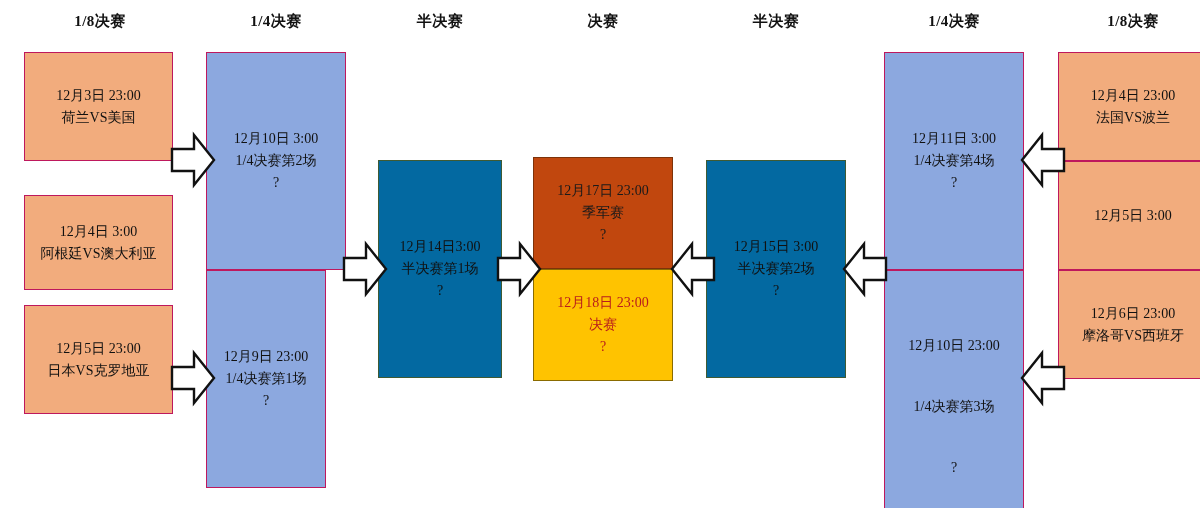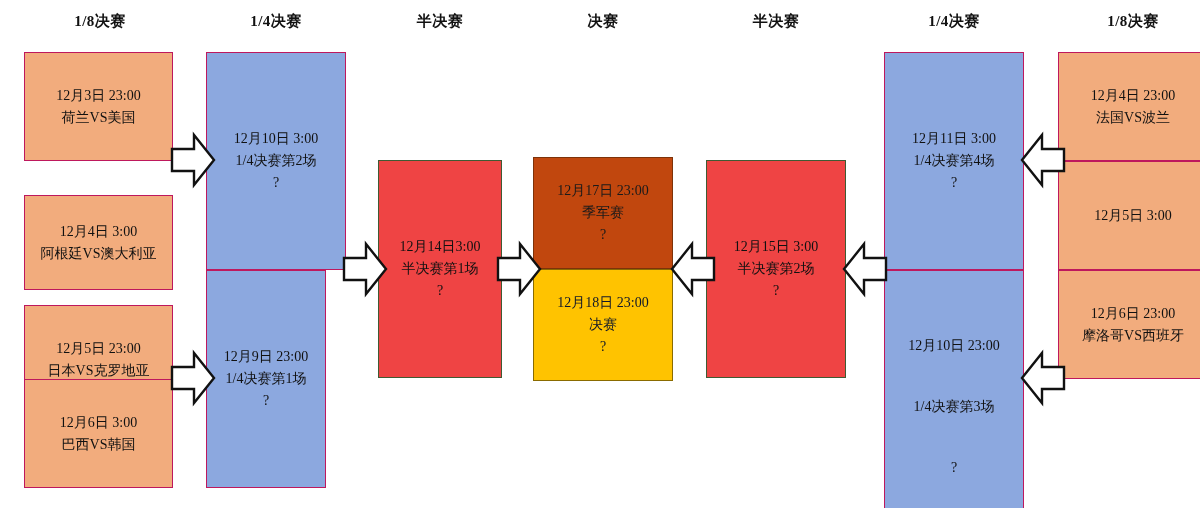--- a/index.html
+++ b/index.html
@@ -36,23 +36,23 @@
     text-align:left;
     font-size:14px;
     line-height:1.55;
     color:#111111;
     white-space:nowrap;
   }
   .box .ln{display:block;}
 
   .c-orange{background:#F2AC7D;}
   .c-blue{background:#8CA8DF;}
-  .c-green{background:#ef4444;border-color:#3f5a33;}
+  .c-green{background:#0369a1;border-color:#3f5a33;}
   .c-dorange{background:#C1470E;border-color:#7d3209;color:#1a1a1a;}
-  .c-yellow{background:#FFC300;border-color:#8a6b00;color:#0f172a;}
+  .c-yellow{background:#FFC300;border-color:#8a6b00;color:#b91c1c;}
 
   
   .conn{position:absolute;background:#2b2b2b;}
 
   
   .arrow{position:absolute;}
   .arrow svg{display:block;}
 </style>
 </head>
 <body>
@@ -71,24 +71,20 @@
     <span class="ln">12月3日  23:00</span>
     <span class="ln">荷兰VS美国</span>
   </div>
   <div class="box c-orange" style="left:6px;top:161px;width:149px;height:95px;margin-top:34px;">
     <span class="ln">12月4日  3:00</span>
     <span class="ln">阿根廷VS澳大利亚</span>
   </div>
   <div class="box c-orange" style="left:6px;top:270px;width:149px;height:109px;margin-top:35px;">
     <span class="ln">12月5日  23:00</span>
     <span class="ln">日本VS克罗地亚</span>
-  </div>
-  <div class="box c-orange" style="left:6px;top:379px;width:149px;height:109px;">
-    <span class="ln">12月6日  3:00</span>
-    <span class="ln">巴西VS韩国</span>
   </div>
 
   <div class="box c-blue" style="left:188px;top:52px;width:140px;height:218px;">
     <span class="ln">12月10日  3:00</span>
     <span class="ln">1/4决赛第2场</span>
     <span class="ln">?</span>
   </div>
   <div class="box c-blue" style="left:188px;top:270px;width:120px;height:218px;">
     <span class="ln">12月9日  23:00</span>
     <span class="ln">1/4决赛第1场</span>

